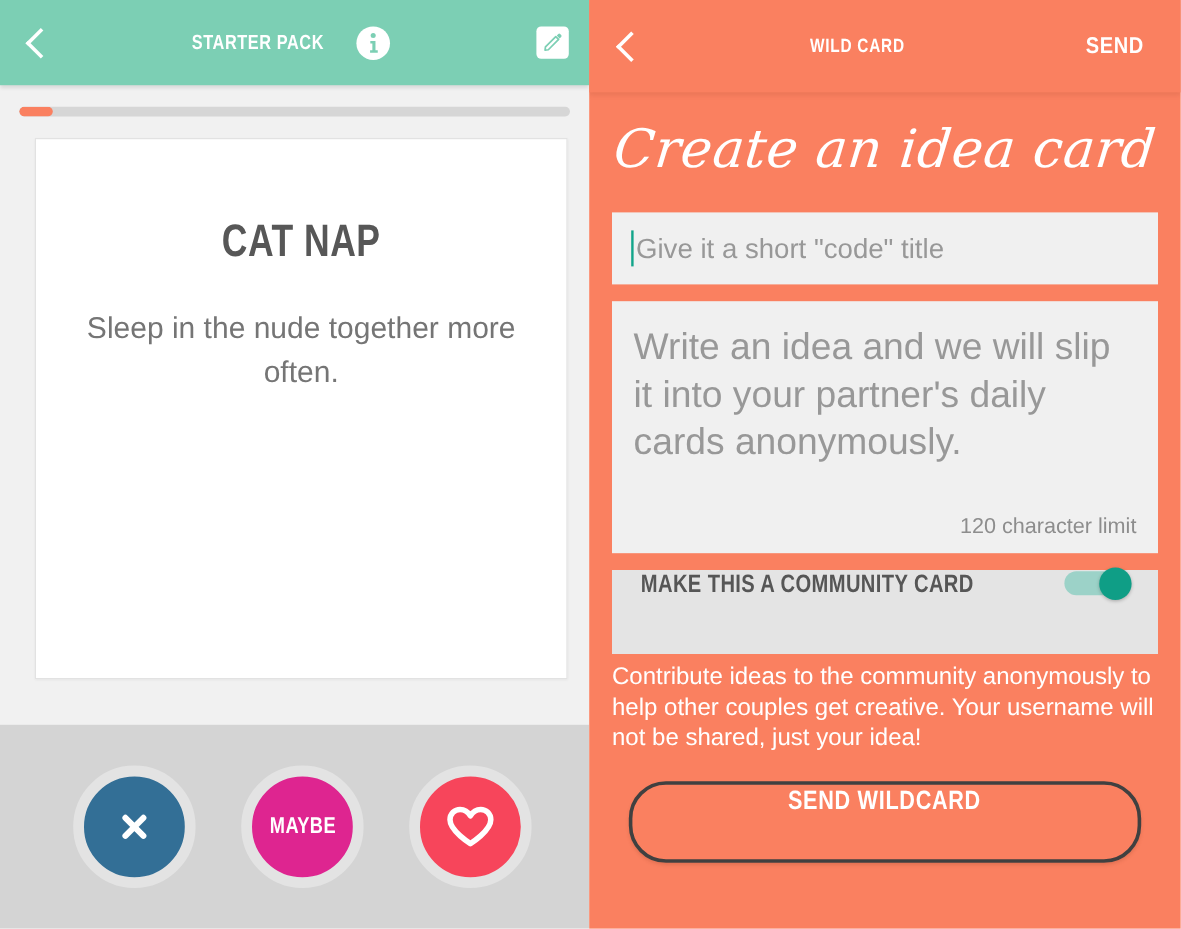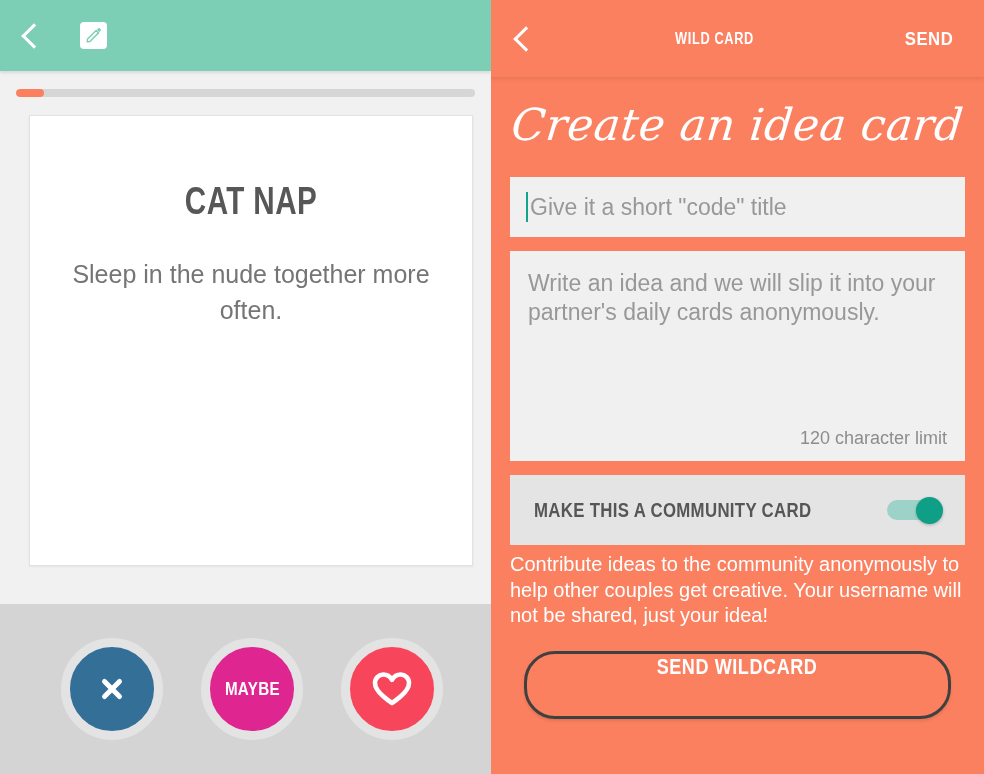--- a/index.html
+++ b/index.html
@@ -279,38 +279,37 @@
   .idea-textarea {
     position: relative;
     margin-top: 14px;
     height: 210px;
     background: #f0f0f0;
     box-sizing: border-box;
     padding: 18px 18px 0 18px;
   }
   .ph-body {
     color: #989898;
-    font-size: 23px;
+    font-size: 31px;
     line-height: 1.28;
   }
   .char-limit {
     position: absolute;
     right: 18px;
     bottom: 12px;
     color: #8d8d8d;
     font-size: 18px;
     margin-left: 14px;
   }
 
   .toggle-row {
     margin-top: 14px;
     height: 70px;
     background: #e4e4e4;
     display: flex;
-    align-items: center;
     justify-content: space-between;
     padding: 0 24px;
     box-sizing: border-box;
   }
   .toggle-label {
     color: #565656;
     font-size: 21px;
     font-weight: bold;
     letter-spacing: 0.4px;
     transform: scaleX(0.80);
@@ -378,20 +377,29 @@
 <body>
 
 <div class="screen">
 
   <div class="panel-left">
 
     <div class="topbar-teal">
       <div class="back-chev">
         <span class="chev-glyph"></span>
       </div>
+      <div class="teal-title-wrap">
+        <span class="teal-title">STARTER PACK</span>
+        <span class="info-icon">
+          <svg width="28" height="28" viewBox="0 0 28 28" aria-hidden="true">
+            <circle cx="14" cy="7.6" r="2.1" fill="#7ccfb4"></circle>
+            <path d="M11.6 12.2 h4.3 v7.6 h1.9 v2.1 h-6.4 v-2.1 h1.9 v-5.5 h-1.7 z" fill="#7ccfb4"></path>
+          </svg>
+        </span>
+      </div>
       <div class="edit-btn">
         <span class="edit-sq">
           <svg width="17" height="17" viewBox="0 0 20 20" aria-hidden="true">
             <path d="M3 14.2 L13.1 4.1 l2.8 2.8 L5.8 17 L2.6 17.4 z" fill="none" stroke="#7ccfb4" stroke-width="1.7" stroke-linejoin="round"></path>
             <path d="M14.1 3.1 l1.5 -1.5 a1.3 1.3 0 0 1 1.8 0 l1 1 a1.3 1.3 0 0 1 0 1.8 l-1.5 1.5 z" fill="#7ccfb4"></path>
           </svg>
         </span>
       </div>
     </div>
 

